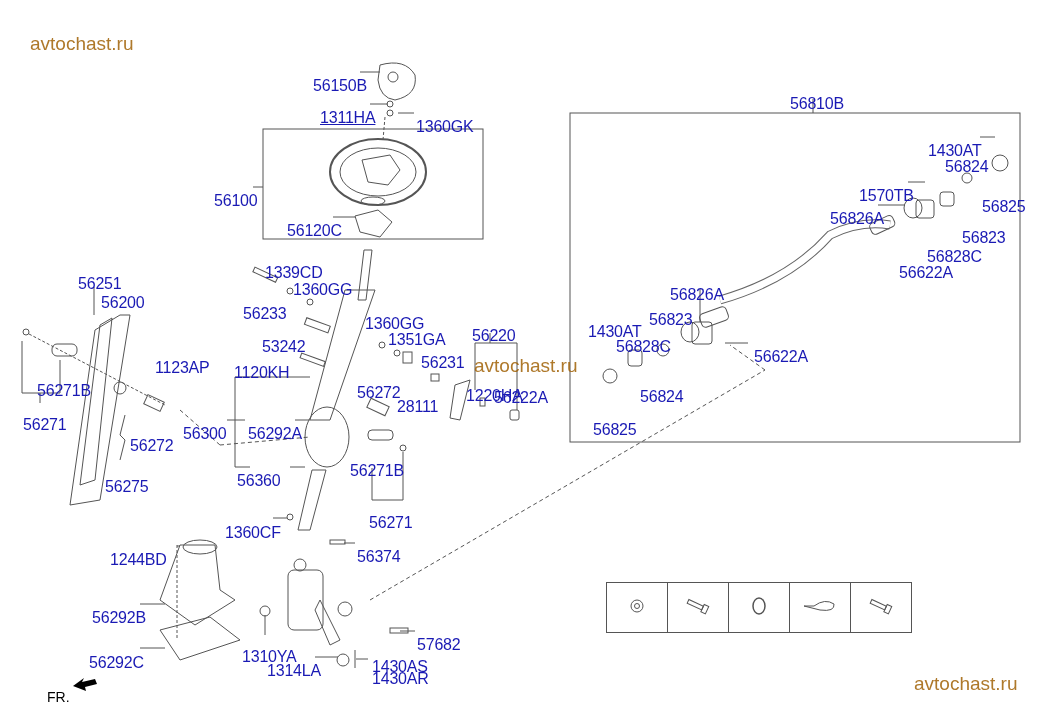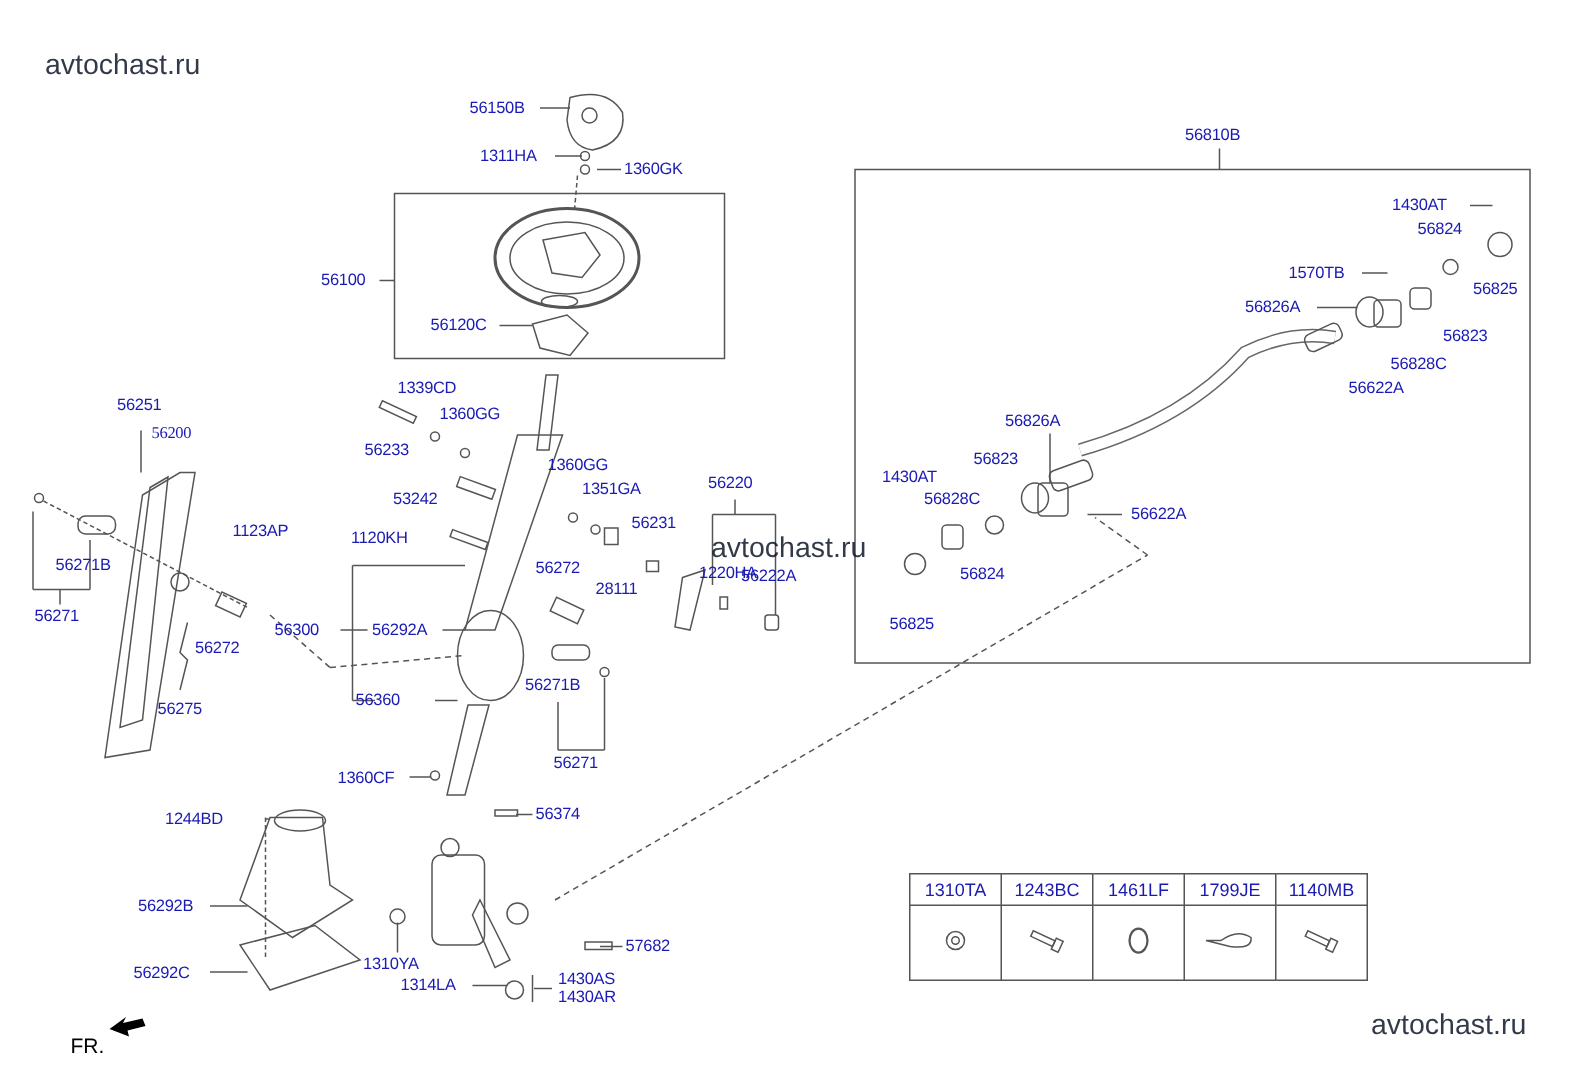--- a/index.html
+++ b/index.html
@@ -1,18 +1,18 @@
 <!DOCTYPE html>
 <html><head>
 <meta charset="utf-8">
 <style>
   html, body { margin:0; padding:0; background:#ffffff; }
   #canvas { position:relative; width:1063px; height:727px; overflow:hidden; background:#fff; font-family:"Liberation Sans", sans-serif; }
-  .lbl { position:absolute; color:#1a1ab4; font-size:11px; line-height:13px; white-space:nowrap; letter-spacing:-0.2px; }
-  .wm { position:absolute; color:#0f172a; font-size:19px; font-family:"Liberation Sans", sans-serif; opacity:0.85; }
+  .lbl { position:absolute; color:#1a1ab4; font-size:16px; line-height:13px; white-space:nowrap; letter-spacing:-0.2px;margin-top:13px; }
+  .wm { position:absolute; color:#a16207; font-size:19px; font-family:"Liberation Sans", sans-serif; opacity:0.85; }
   .fr { position:absolute; color:#000; font-size:14px; }
   svg.art { position:absolute; left:0; top:0; }
   .tbl { position:absolute; left:606px; top:582px; border-collapse:collapse; }
   .tbl td { border:1px solid #555; width:58px; text-align:center; font-size:12px; color:#1a1ab4; font-family:"Liberation Sans", sans-serif; }
   .tbl tr.h td { height:18px; }
   .tbl tr.i td { height:47px; }
 </style>
 </head>
 <body>
 
@@ -148,38 +148,38 @@
 <span class="wm" style="left:30px;top:33px;">avtochast.ru</span>
 <span class="wm" style="left:474px;top:355px;">avtochast.ru</span>
 <span class="wm" style="left:914px;top:673px;">avtochast.ru</span>
 
 <span class="fr" style="left:47px;top:689px;">FR.</span>
 <svg class="art" width="1063" height="727" style="pointer-events:none">
   <polygon points="73,686 84,678 82,682 95,679 97,684 85,687 86,691" fill="#000"></polygon>
 </svg>
 
 <span class="lbl" style="left:313px;top:66px;">56150B</span>
-<span class="lbl" style="left:320px;top:98px;">1311HA</span>
+<span class="lbl" style="left:320px;top:98px;text-decoration:underline;">1311HA</span>
 <span class="lbl" style="left:416px;top:107px;">1360GK</span>
 <span class="lbl" style="left:214px;top:181px;">56100</span>
 <span class="lbl" style="left:287px;top:211px;">56120C</span>
 <span class="lbl" style="left:265px;top:253px;">1339CD</span>
 <span class="lbl" style="left:293px;top:270px;">1360GG</span>
 <span class="lbl" style="left:243px;top:294px;">56233</span>
 <span class="lbl" style="left:365px;top:304px;">1360GG</span>
 <span class="lbl" style="left:262px;top:327px;">53242</span>
 <span class="lbl" style="left:388px;top:320px;">1351GA</span>
 <span class="lbl" style="left:234px;top:353px;">1120KH</span>
 <span class="lbl" style="left:421px;top:343px;">56231</span>
 <span class="lbl" style="left:397px;top:387px;">28111</span>
 <span class="lbl" style="left:472px;top:316px;">56220</span>
 <span class="lbl" style="left:466px;top:376px;">1220HA</span>
 <span class="lbl" style="left:494px;top:378px;">56222A</span>
 <span class="lbl" style="left:78px;top:264px;">56251</span>
-<span class="lbl" style="left:101px;top:283px;font-family:Liberation Serif, serif;">56200</span>
+<span class="lbl" style="left:101px;top:283px;">56200</span>
 <span class="lbl" style="left:37px;top:371px;">56271B</span>
 <span class="lbl" style="left:155px;top:348px;">1123AP</span>
 <span class="lbl" style="left:23px;top:405px;">56271</span>
 <span class="lbl" style="left:130px;top:426px;">56272</span>
 <span class="lbl" style="left:105px;top:467px;">56275</span>
 <span class="lbl" style="left:183px;top:414px;">56300</span>
 <span class="lbl" style="left:248px;top:414px;">56292A</span>
 <span class="lbl" style="left:237px;top:461px;">56360</span>
 <span class="lbl" style="left:357px;top:373px;">56272</span>
 <span class="lbl" style="left:350px;top:451px;">56271B</span>
@@ -206,27 +206,20 @@
 <span class="lbl" style="left:670px;top:275px;">56826A</span>
 <span class="lbl" style="left:649px;top:300px;">56823</span>
 <span class="lbl" style="left:588px;top:312px;">1430AT</span>
 <span class="lbl" style="left:616px;top:327px;">56828C</span>
 <span class="lbl" style="left:754px;top:337px;">56622A</span>
 <span class="lbl" style="left:640px;top:377px;">56824</span>
 <span class="lbl" style="left:593px;top:410px;">56825</span>
 
 <table class="tbl">
   <tbody>
-        <tr class="h">
-    <td>1310TA</td>
-    <td>1243BC</td>
-    <td>1461LF</td>
-    <td>1799JE</td>
-    <td>1140MB</td>
-  </tr>
   <tr class="i">
     <td><svg width="20" height="20">
               <circle cx="10" cy="10" r="6" fill="none" stroke="#555"></circle>
               <circle cx="10" cy="10" r="2.5" fill="none" stroke="#555"></circle>
             </svg></td>
     <td><svg width="30" height="20">
               <g transform="rotate(25 15 10)" fill="none" stroke="#555">
                 <rect x="4" y="8" width="16" height="4"></rect>
                 <rect x="20" y="6" width="5" height="8"></rect>
               </g>

